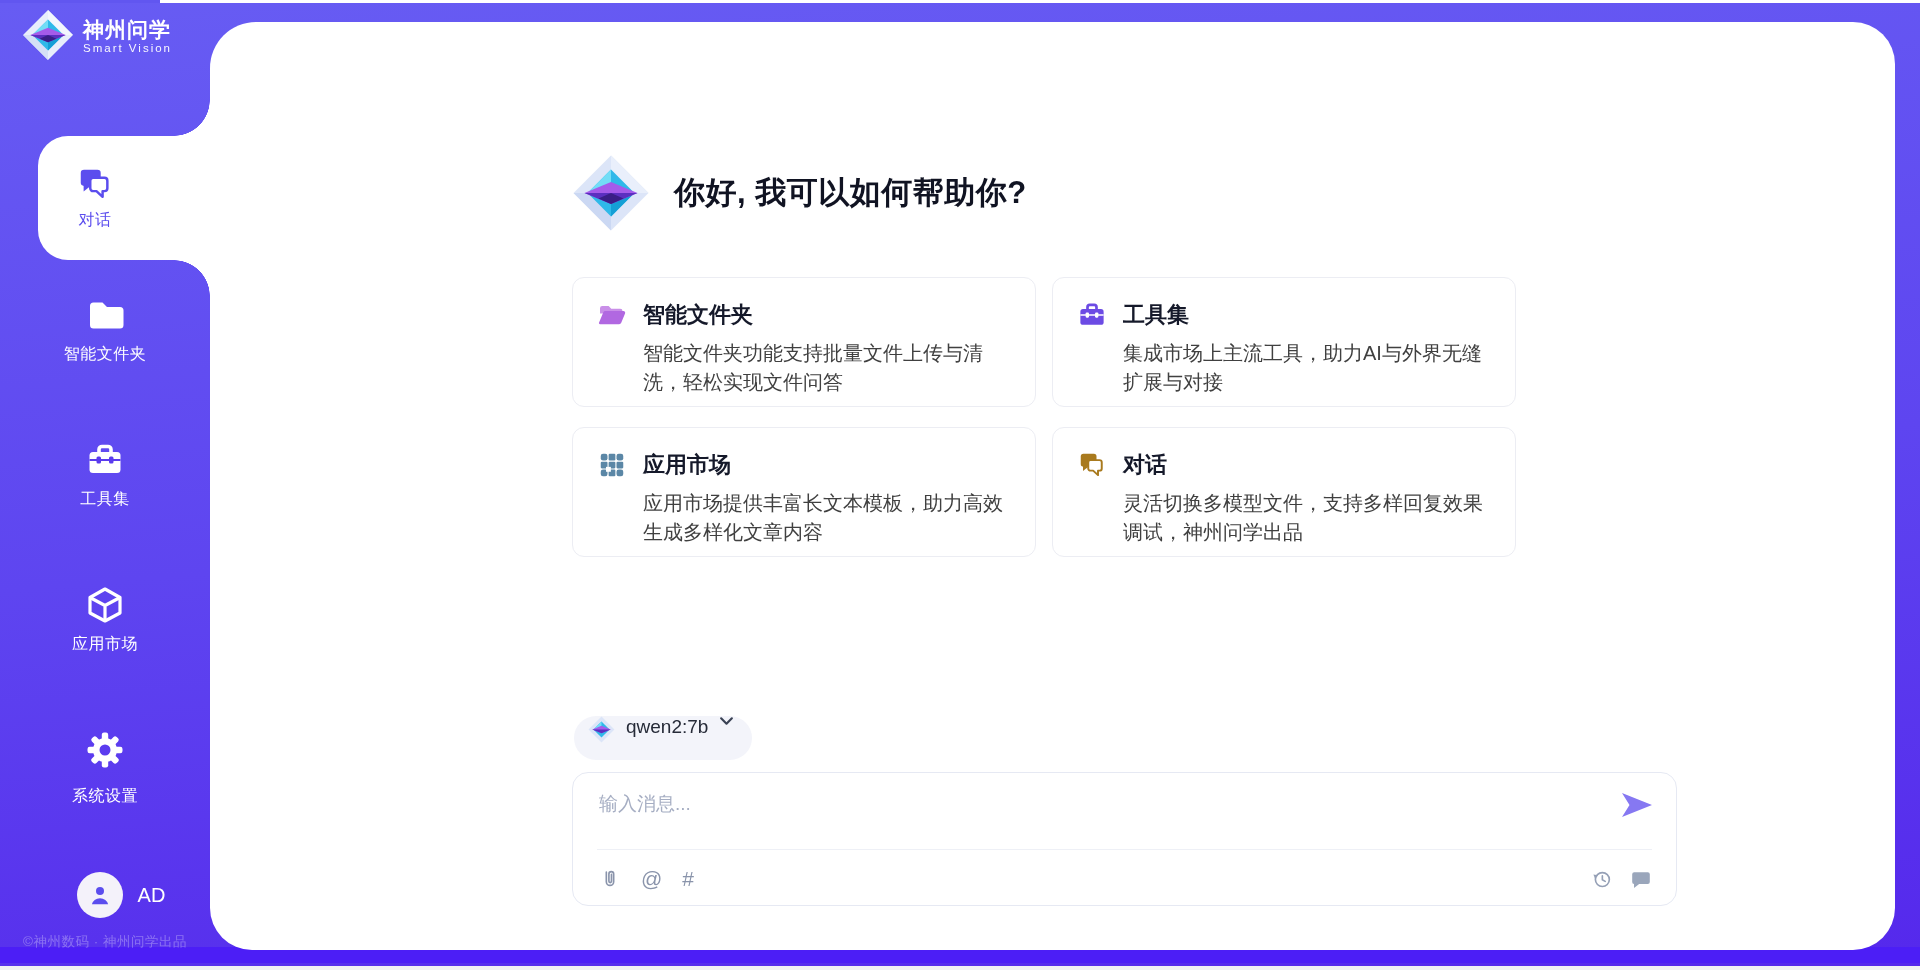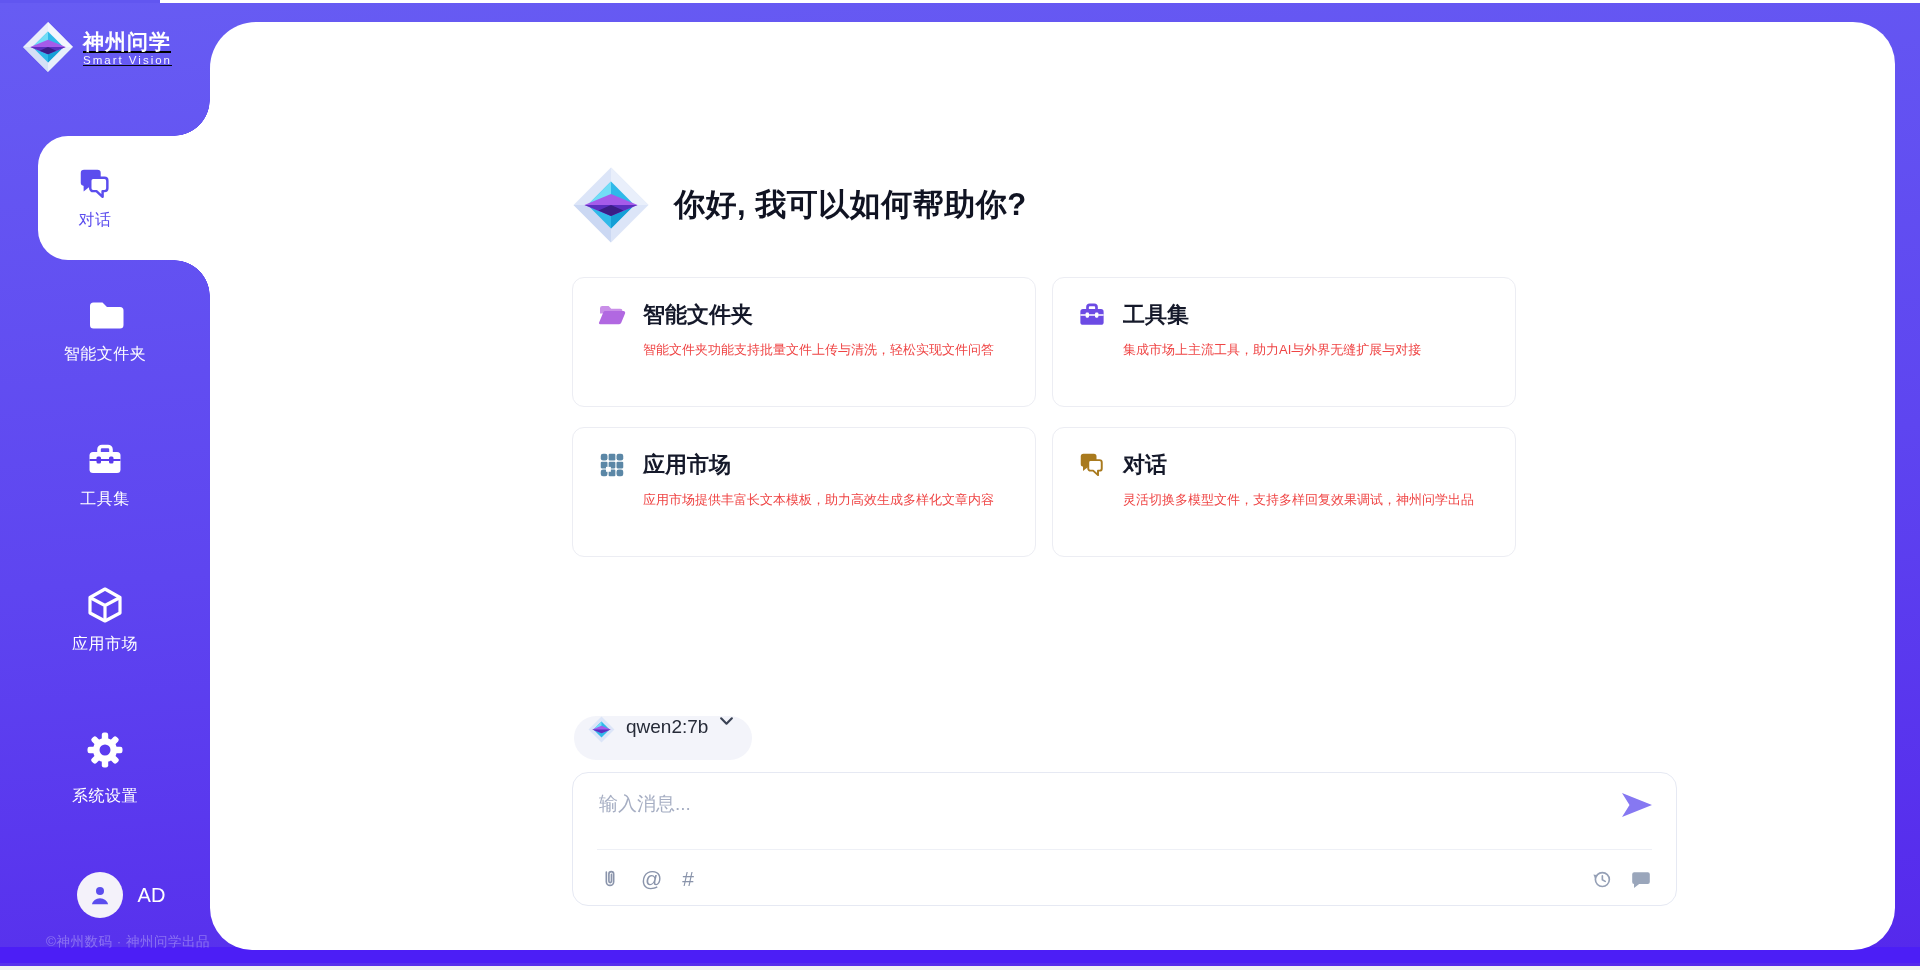--- a/index.html
+++ b/index.html
@@ -8,21 +8,21 @@
 
   
   .bg-frame { position:absolute; left:0; top:3px; width:1920px; height:963px;
     background:linear-gradient(175deg,#675CF3 0%,#5E45F0 52%,#5528EC 100%); }
   .top-strip { position:absolute; left:160px; top:0; width:1760px; height:3px; background:#ffffff; }
   .top-left-patch { position:absolute; left:0; top:0; width:160px; height:3px; background:#6156F0; }
   .bottom-strip { position:absolute; left:0; top:947px; width:1920px; height:16px; background:#4C1EF6; }
 
   
   .sidebar { position:absolute; left:0; top:3px; width:210px; height:963px; }
-  .logo-row { position:absolute; left:22px; top:18px; display:flex; align-items:center; gap:9px;text-decoration:underline; }
+  .logo-row { position:absolute; left:22px; top:6px; display:flex; align-items:center; gap:9px; }
   .logo-row svg { width:52px; height:52px; }
   .brand-name { color:#fff; font-size:21px; font-weight:700; letter-spacing:1px; line-height:25px; }
   .brand-sub { color:#fff; font-size:11.5px; letter-spacing:2px; font-weight:300; opacity:.95; }
 
   .tab-active { position:absolute; left:38px; right:0; top:133px; height:124px; background:#fff;
     border-radius:30px 0 0 30px; display:flex; flex-direction:column; align-items:center;
     justify-content:center; gap:7px; padding-right:58px; }
   .tab-active::before { content:""; position:absolute; right:0; top:-36px; width:36px; height:36px;
     background:radial-gradient(circle at 0 0, rgba(0,0,0,0) 35.5px, #fff 36px); }
   .tab-active::after { content:""; position:absolute; right:0; bottom:-36px; width:36px; height:36px;
@@ -35,40 +35,40 @@
   .nav-item svg { width:40px; height:40px; color:#fff; }
   .nav-label { font-size:16px; letter-spacing:.5px; }
   .ni-folder { top:292px; } .ni-tools { top:437px; } .ni-market { top:582px; } .ni-settings { top:727px;gap:16px; }
 
   .user-row { position:absolute; top:869px; left:0; width:210px; display:flex; align-items:center;
     justify-content:center; gap:15px;padding-left:32px; }
   .avatar { width:46px; height:46px; border-radius:50%; background:#F4F2FA; display:flex;
     align-items:center; justify-content:center; }
   .avatar svg { width:26px; height:26px; color:#5B4DEE; }
   .user-name { color:#fff; font-size:20px; font-weight:500; }
-  .copyright { position:absolute; top:930px; left:0; width:210px; text-align:right;
+  .copyright { position:absolute; top:930px; left:0; width:210px; text-align:center;
     font-size:13.5px; color:rgba(255,255,255,.3); letter-spacing:.5px; }
 
   
   .content-card { position:absolute; left:210px; top:22px; width:1685px; height:928px;
     background:#fff; border-radius:46px 42px 42px 42px; }
   .main-col { position:absolute; left:362px; top:0; width:944px; height:100%; }
 
-  .greeting { position:absolute; left:0; top:144px; display:flex; align-items:center; gap:24px; }
+  .greeting { position:absolute; left:0; top:132px; display:flex; align-items:center; gap:24px; }
   .greeting svg { width:78px; height:78px; }
   .greeting-title { font-size:31px; font-weight:700; color:#101322; letter-spacing:.5px; }
 
   .cards-grid { position:absolute; left:0; top:255px; width:944px; display:grid;
     grid-template-columns:464px 464px; column-gap:16px; row-gap:20px; }
   .feature-card { height:130px; border:1px solid #ECEDF3; border-radius:12px; background:#fff;
     padding:22px 24px 0 24px; cursor:pointer; }
   .fc-head { display:flex; align-items:center; gap:16px; }
   .fc-head svg { width:30px; height:30px; }
   .fc-title { font-size:22px; font-weight:700; color:#15192A; }
-  .fc-desc { margin:9px 0 0 46px; font-size:13px; line-height:21px; color:#ef4444; }
+  .fc-desc { margin:9px 0 0 46px; font-size:20px; line-height:29px; color:#404040; }
 
   .model-pill { position:absolute; left:2px; top:694px; height:44px; border-radius:22px;
     background:#F3F4FA; display:inline-flex; align-items:flex-start; gap:11px; padding:0 18px 0 14px;
     cursor:pointer; }
   .model-pill .mini-logo { width:27px; height:27px; }
   .model-name { font-size:19px; color:#262B38; font-weight:500; }
   .model-pill .chev { width:15px; height:10px; }
 
   .composer { position:absolute; left:0; top:750px; width:1105px; height:134px; background:#fff;
     border:1.5px solid #E6E9F3; border-radius:16px; }

